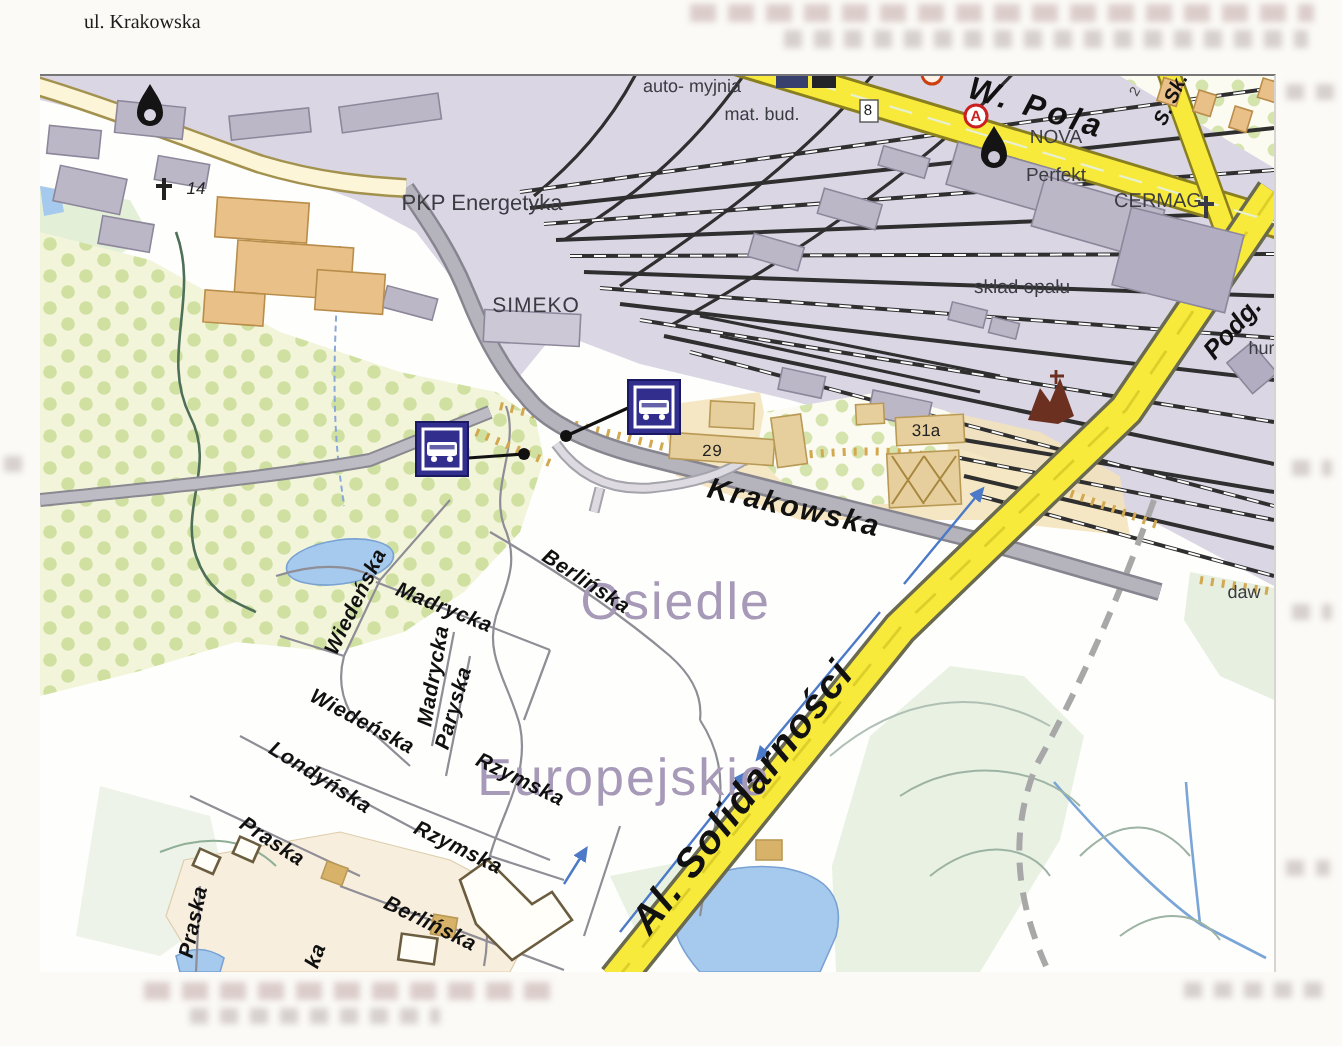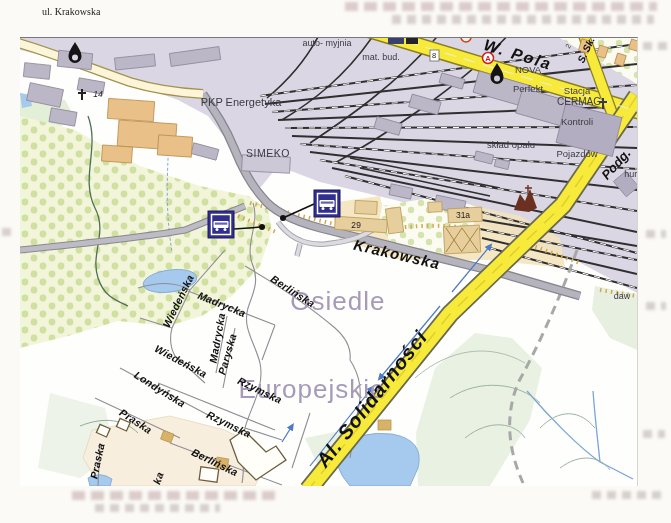--- a/index.html
+++ b/index.html
@@ -265,31 +265,26 @@
       <g fill="none" stroke="#4c7ac8" stroke-width="1.2">
         <path d="M290,428 L352,350" marker-end="url(#mArr)"></path>
         <path d="M420,268 L360,340" marker-end="url(#mArr)"></path>
         <path d="M432,254 L470,208" marker-end="url(#mArr)"></path>
         <path d="M262,404 L272,388" marker-end="url(#mArr)"></path>
       </g>
     </svg>
 
     <div class="lbl poi" style="left:193px;top:64px;font-size:11px;transform:translate(-50%,-50%);margin-left:28px;">PKP Energetyka</div>
     <div class="lbl poi" style="left:248px;top:115px;font-size:10.5px;letter-spacing:.5px;transform:translate(-50%,-50%);">SIMEKO</div>
-    <div class="lbl poi" style="left:307px;top:5px;font-size:9px;transform:translate(-50%,-50%);">auto- myjnia</div>
+    <div class="lbl poi" style="left:326px;top:5px;font-size:9px;transform:translate(-50%,-50%);">auto- myjnia</div>
     <div class="lbl poi" style="left:361px;top:19px;font-size:9px;transform:translate(-50%,-50%);text-align:right;">mat. bud.</div>
     <div class="lbl bigroad" style="left:498px;top:17px;font-size:16px;letter-spacing:2px;transform:translate(-50%,-50%) rotate(17deg);">W. Pola</div>
     <div class="lbl poi" style="left:508px;top:31px;transform:translate(-50%,-50%);">NOVA</div>
     <div class="lbl poi" style="left:508px;top:50px;transform:translate(-50%,-50%);">Perfekt</div>
     <div class="lbl poi" style="left:559px;top:63px;font-size:10px;transform:translate(-50%,-50%);">CERMAG</div>
-    <div class="lbl stacja" style="left:557px;top:84px;transform:translate(-50%,-50%);">
-      <span>Stacja</span>
-      <span>Kontroli</span>
-      <span>Pojazdów</span>
-    </div>
     <div class="lbl poi" style="left:491px;top:106px;transform:translate(-50%,-50%);">skład opału</div>
     <div class="lbl bigroad" style="left:566px;top:12px;font-size:10px;transform:translate(-50%,-50%) rotate(-65deg);">S. Sk.</div>
     <div class="lbl bigroad" style="left:596px;top:126px;font-size:13px;transform:translate(-50%,-50%) rotate(-48deg);">Podg.</div>
     <div class="lbl poi" style="left:612px;top:136px;font-size:9px;transform:translate(-50%,-50%);">hurt</div>
     <div class="lbl poi" style="left:336px;top:188px;font-size:8.5px;color:#222;transform:translate(-50%,-50%);font-family:Liberation Mono, monospace;">29</div>
     <div class="lbl poi" style="left:443px;top:177px;font-size:8.5px;color:#222;transform:translate(-50%,-50%);">31a</div>
     <div class="lbl bigroad" style="left:377px;top:216px;font-size:15px;letter-spacing:1px;transform:translate(-50%,-50%) rotate(13deg);">Krakowska</div>
     <div class="lbl osiedle" style="left:292px;top:307px;transform:translate(-50%,-50%);">
       <span>Osiedle</span>
       <span>Europejskie</span>

